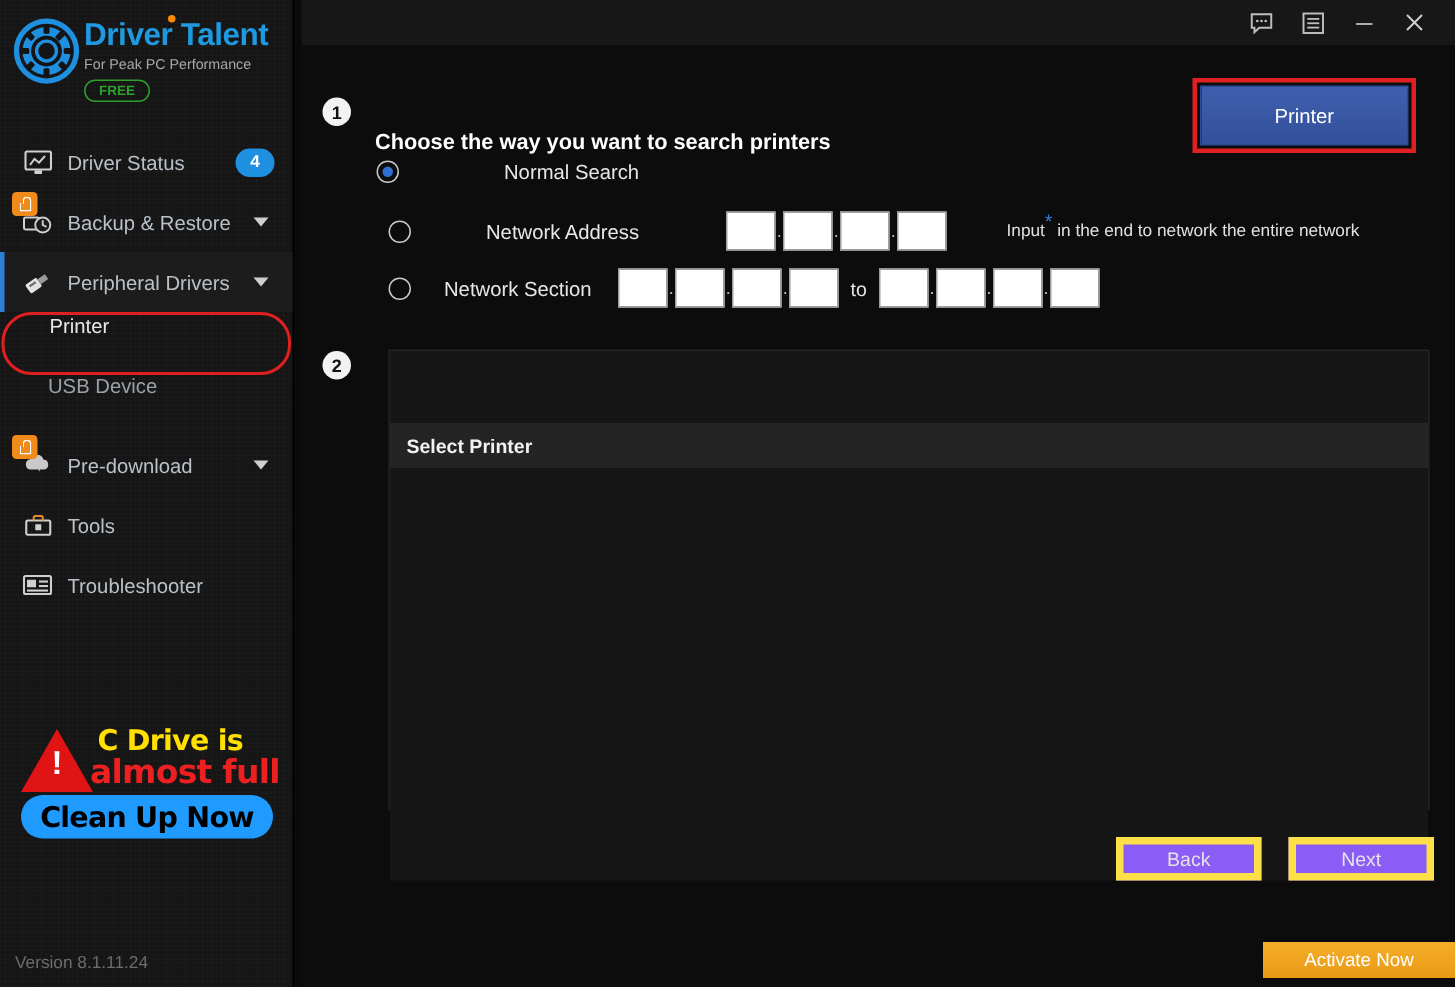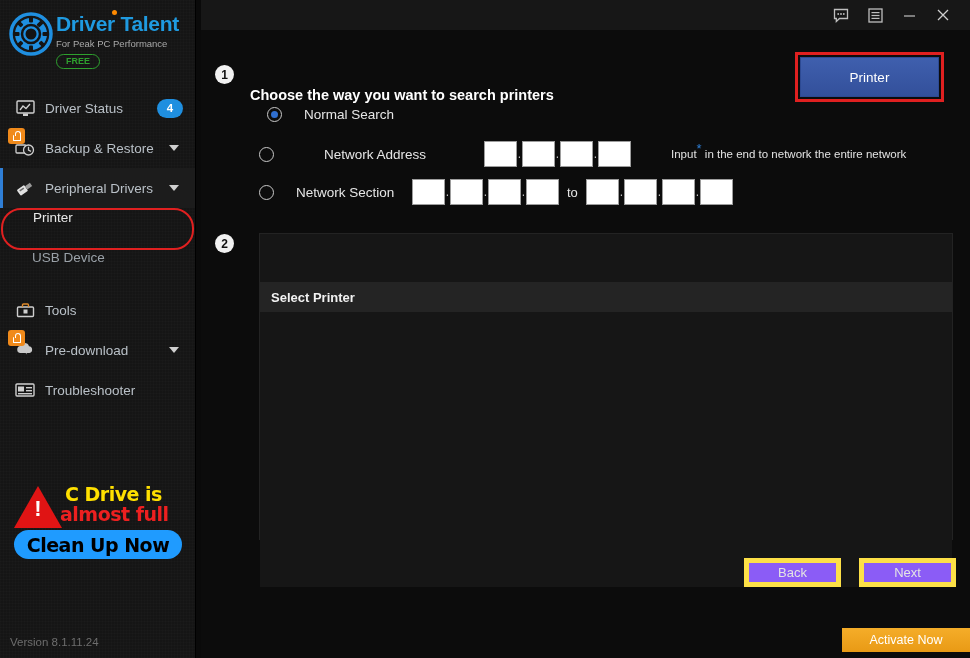--- a/index.html
+++ b/index.html
@@ -144,21 +144,21 @@
     font-family: "Liberation Sans", sans-serif; text-align: center; line-height: 22px;
   }
   .promo-l1 {
     position: absolute; left: 55px; top: 5px;
     color: #ffe000; font-size: 19px; font-weight: bold;
     font-family: "DejaVu Sans", sans-serif;
     letter-spacing: -0.5px; white-space: nowrap;
   }
   .promo-l2 {
     position: absolute; left: 50px; top: 25px;
-    color: #ec2020; font-size: 19px; font-weight: bold;
+    color: #ec2020; font-size: 22px; font-weight: bold;
     font-family: "DejaVu Sans", sans-serif;
     letter-spacing: -0.5px; white-space: nowrap; text-align: center;
   }
   .promo-btn {
     position: absolute; left: 4px; top: 52px;
     width: 168px; height: 29px;
     background: #1f9bff; border-radius: 15px;
     color: #000; font-size: 19px; font-weight: bold;
     font-family: "DejaVu Sans", sans-serif;
     display:flex; align-items:center; justify-content:center;
@@ -361,46 +361,46 @@
       </div>
 
       <div class="subnav-item highlighted">
         <span>Printer</span>
       </div>
       <div class="subnav-item">
         <span>USB Device</span>
       </div>
 
       <div class="nav-item">
-        <span class="nv-ico">
-          <svg width="19" height="18" viewBox="0 0 19 18">
-            <rect x="1.5" y="6" width="16" height="9.5" rx="1" fill="none" stroke="#cfcfcf" stroke-width="1.4"></rect>
-            <path d="M6.5 6 V4 a1 1 0 0 1 1 -1 h4 a1 1 0 0 1 1 1 V6" fill="none" stroke="#e08a2a" stroke-width="1.4"></path>
-            <rect x="7.5" y="8.5" width="4" height="4" fill="#cfcfcf"></rect>
-          </svg>
-        </span>
-        <span class="nv-label">Tools</span>
-      </div>
-
-      <div class="nav-item">
         <span class="lock-badge">
             <i></i>
           </span>
         <span class="nv-ico">
           <svg width="20" height="18" viewBox="0 0 20 18">
             <path d="M5 12 a3.5 3.5 0 0 1 .3 -6.9 A4.6 4.6 0 0 1 14 5.3 A3.4 3.4 0 0 1 14.5 12 Z" fill="#c9c9c9"></path>
             <polygon points="9.8,9 12.6,9 11.2,13.5" fill="#c9c9c9"></polygon>
           </svg>
         </span>
         <span class="nv-label">Pre-download</span>
         <span class="caret"></span>
       </div>
 
       <div class="nav-item">
         <span class="nv-ico">
+          <svg width="19" height="18" viewBox="0 0 19 18">
+            <rect x="1.5" y="6" width="16" height="9.5" rx="1" fill="none" stroke="#cfcfcf" stroke-width="1.4"></rect>
+            <path d="M6.5 6 V4 a1 1 0 0 1 1 -1 h4 a1 1 0 0 1 1 1 V6" fill="none" stroke="#e08a2a" stroke-width="1.4"></path>
+            <rect x="7.5" y="8.5" width="4" height="4" fill="#cfcfcf"></rect>
+          </svg>
+        </span>
+        <span class="nv-label">Tools</span>
+      </div>
+
+      <div class="nav-item">
+        <span class="nv-ico">
           <svg width="20" height="16" viewBox="0 0 20 16">
             <rect x="1" y="2" width="18" height="12" rx="1" fill="none" stroke="#cfcfcf" stroke-width="1.4"></rect>
             <rect x="3" y="4.5" width="6" height="5" fill="#cfcfcf"></rect>
             <rect x="11" y="5" width="6" height="1.4" fill="#cfcfcf"></rect>
             <rect x="11" y="8" width="6" height="1.4" fill="#cfcfcf"></rect>
             <rect x="3" y="11" width="14" height="1.4" fill="#cfcfcf"></rect>
           </svg>
         </span>
         <span class="nv-label">Troubleshooter</span>
       </div>
@@ -450,21 +450,21 @@
   </div>
 
   <div id="main">
 
     <div class="step-num" style="left:14px; top:35px;">1</div>
     <div class="section-title">Choose the way you want to search printers</div>
 
     <div id="search-hl"></div>
     <div id="search-btn">Printer</div>
 
-    <div class="radio-row" style="left:66px; top:72px;">
+    <div class="radio-row" style="left:50px; top:72px;gap:48px;">
       <span class="radio checked"></span>
       <span class="radio-label">Normal Search</span>
     </div>
 
     <div class="radio-row" style="left:58px; top:112px;gap:28px;">
       <span class="radio"></span>
       <span class="radio-label" style="width:118px;">Network Address</span>
       <span class="ipbox-group" style="margin-left:14px;">
         <input class="ipbox" style="">
         <span class="ipdot">.</span>

